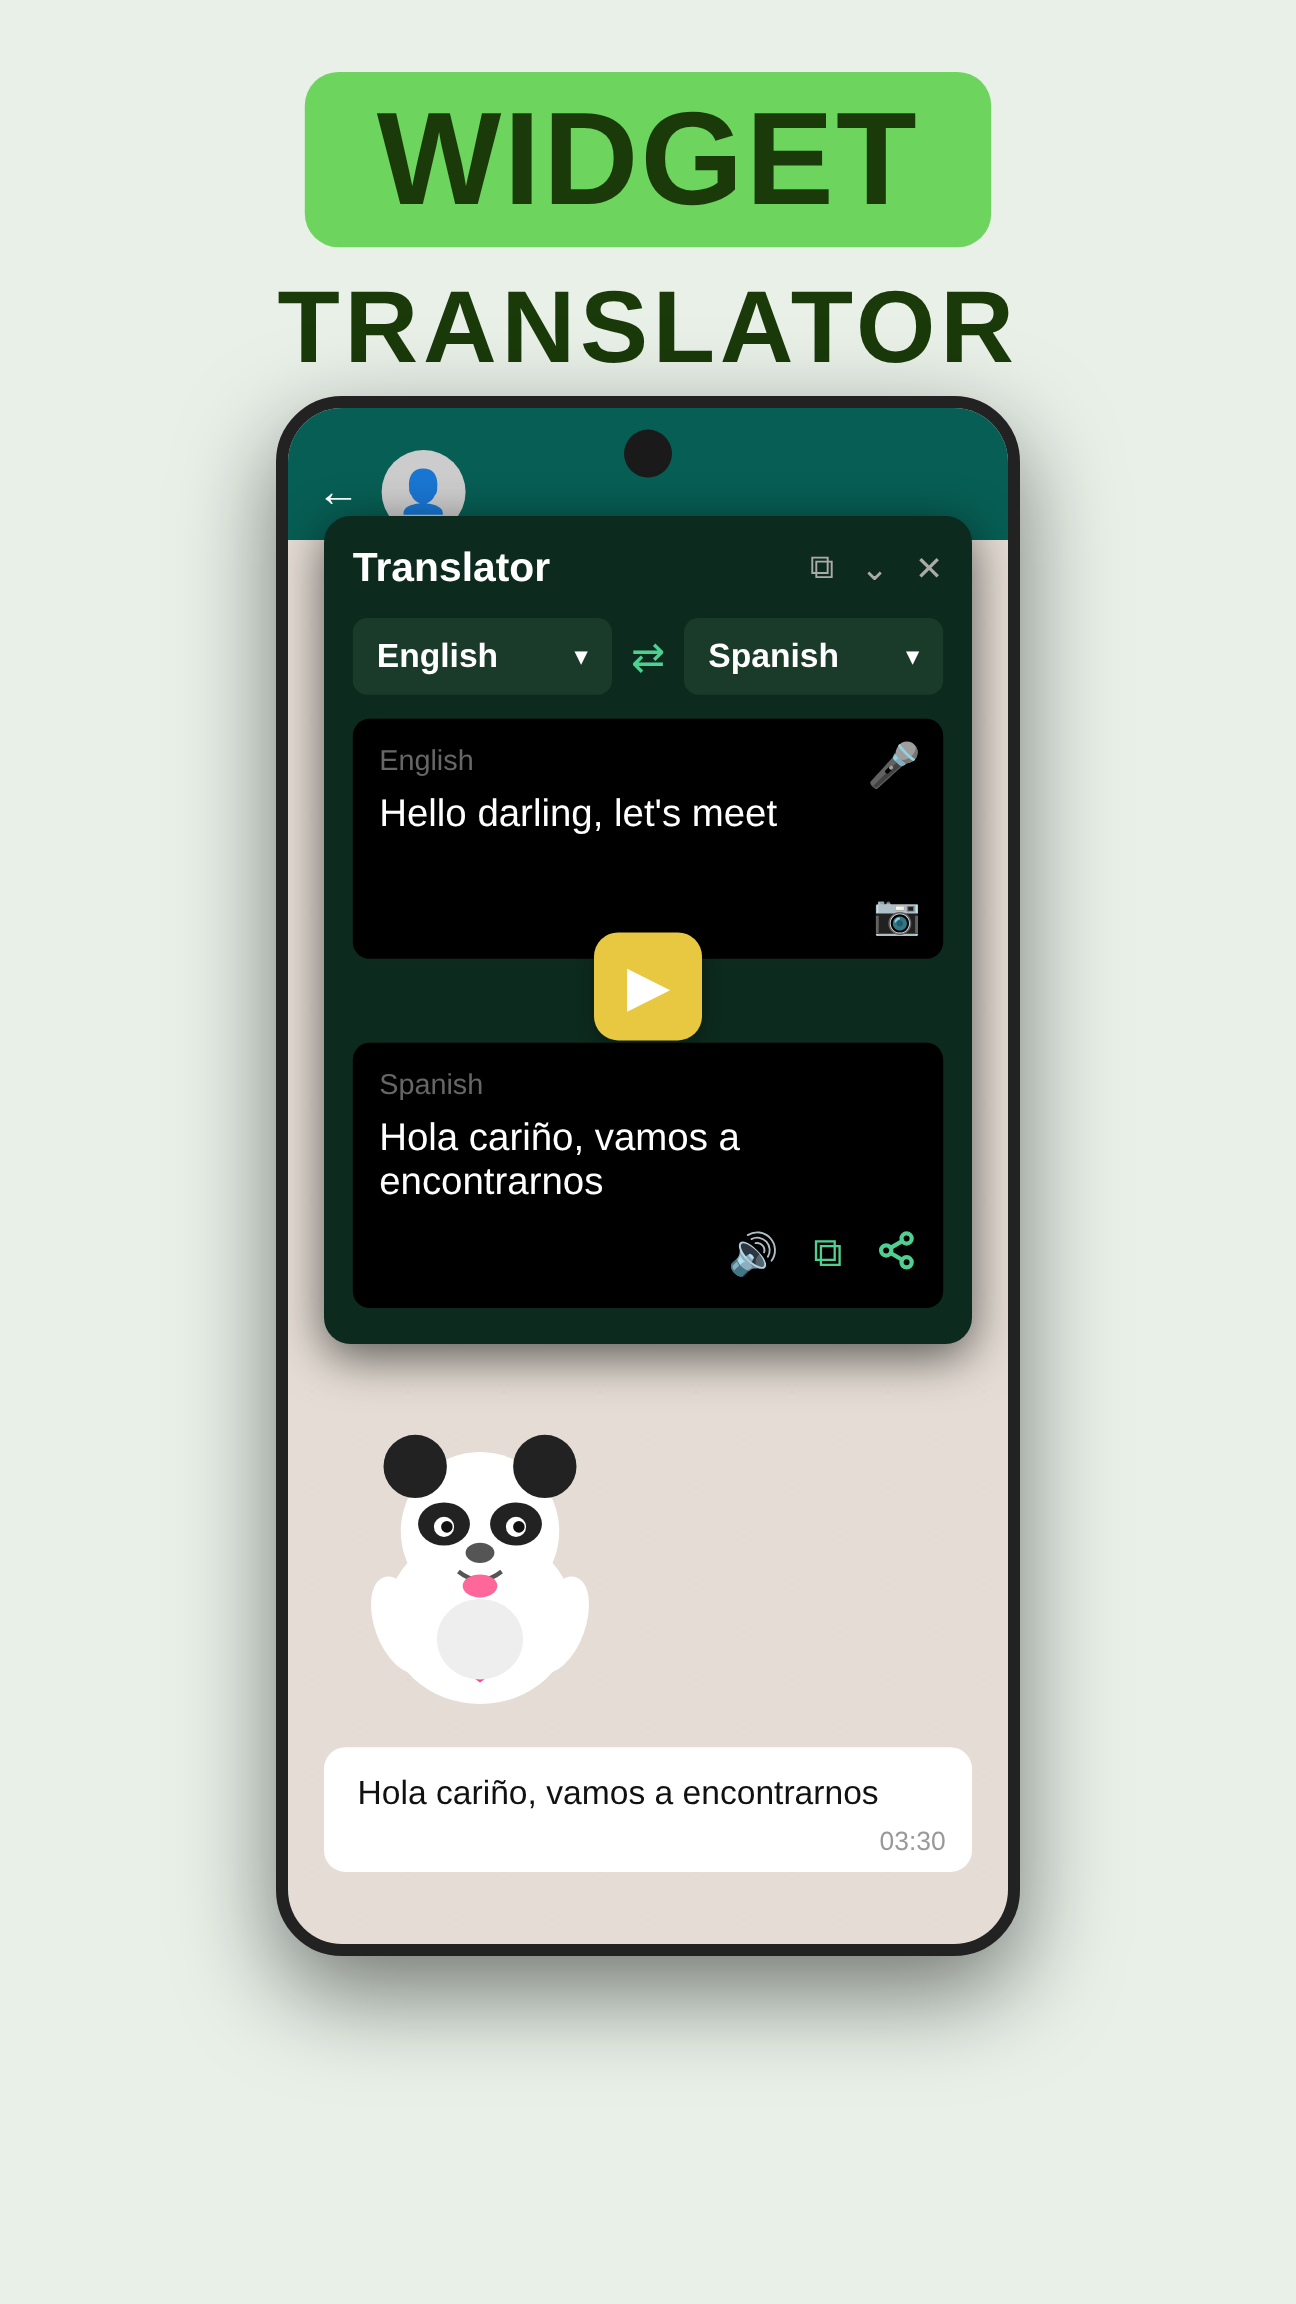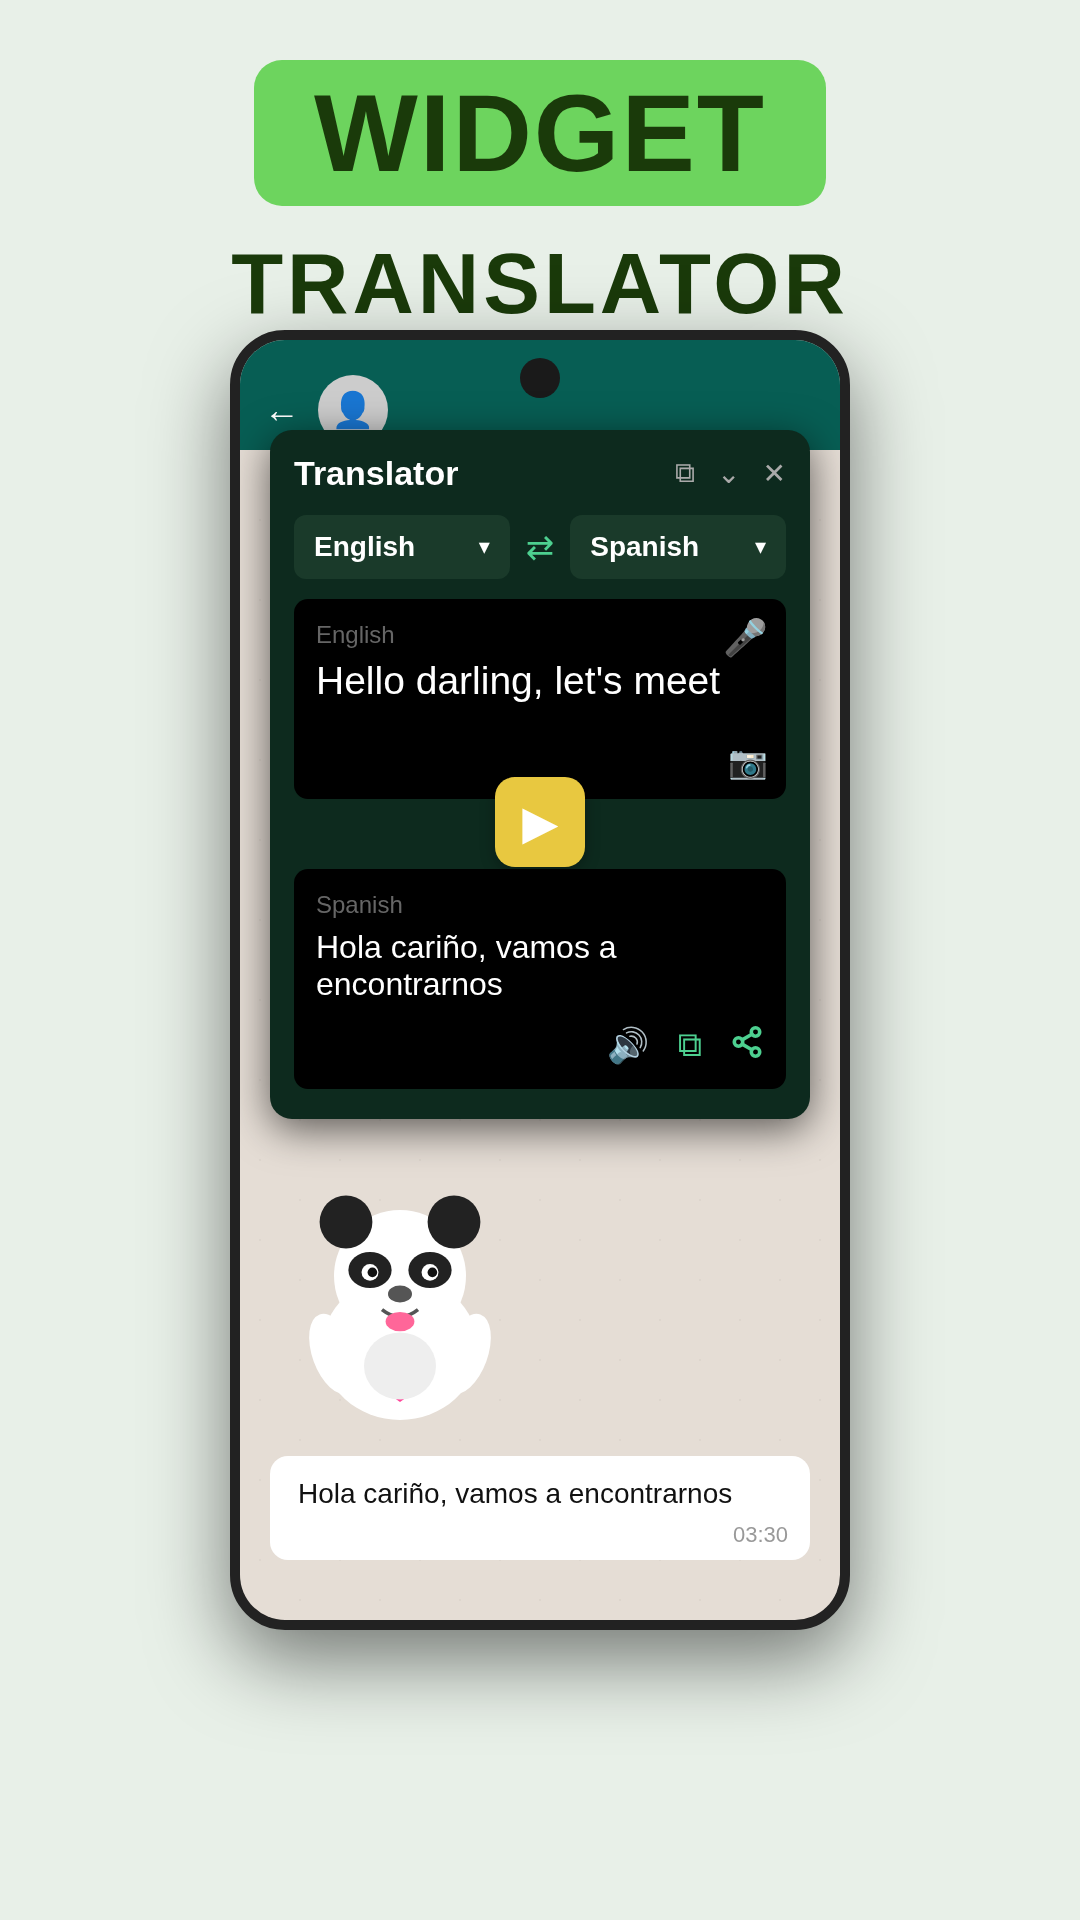--- a/index.html
+++ b/index.html
@@ -12,21 +12,21 @@
       overflow: hidden;
       position: relative;
     }
 
     
     .title-area {
       display: flex;
       flex-direction: column;
       align-items: center;
       padding-top: 60px;
-      gap: 24px;
+      gap: 14px;
     }
 
     .widget-badge {
       background: #6dd45e;
       border-radius: 28px;
       padding: 18px 60px;
     }
 
     .widget-text {
       font-size: 110px;
@@ -249,21 +249,21 @@
       min-height: 200px;
     }
 
     .area-label {
       font-size: 24px;
       color: #666;
       margin-bottom: 10px;
     }
 
     .area-text {
-      font-size: 39px;
+      font-size: 32px;
       color: white;
       font-weight: 400;
     }
 
     .mic-btn {
       position: absolute;
       top: 18px;
       right: 18px;
       color: #4dd090;
       font-size: 36px;

